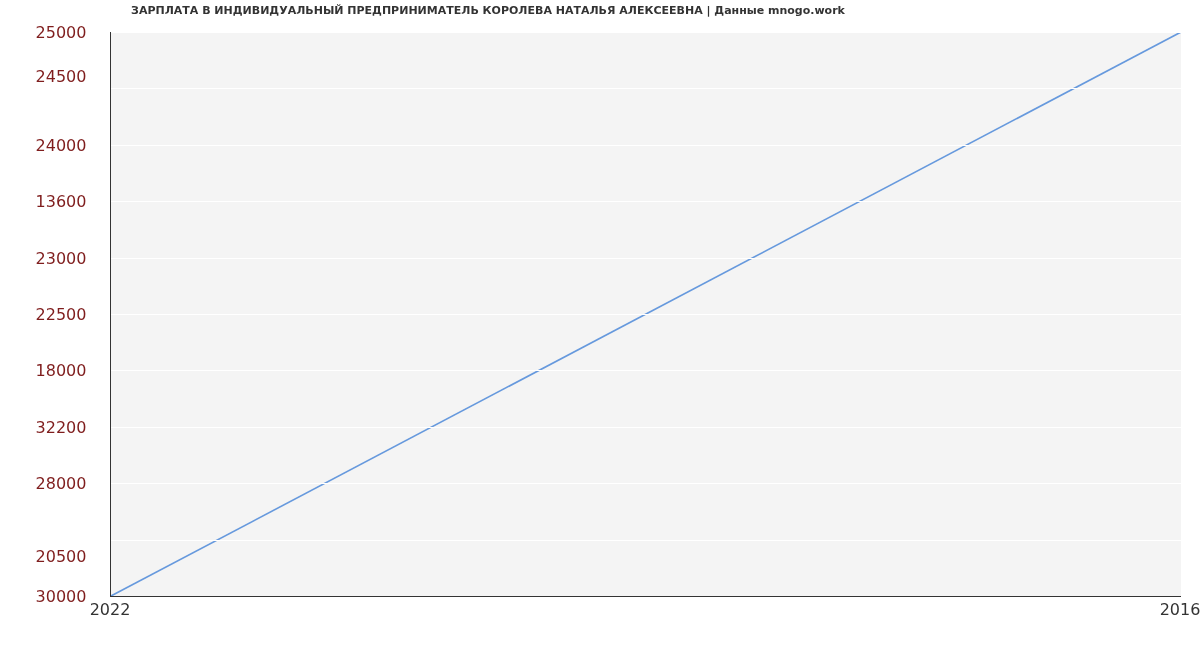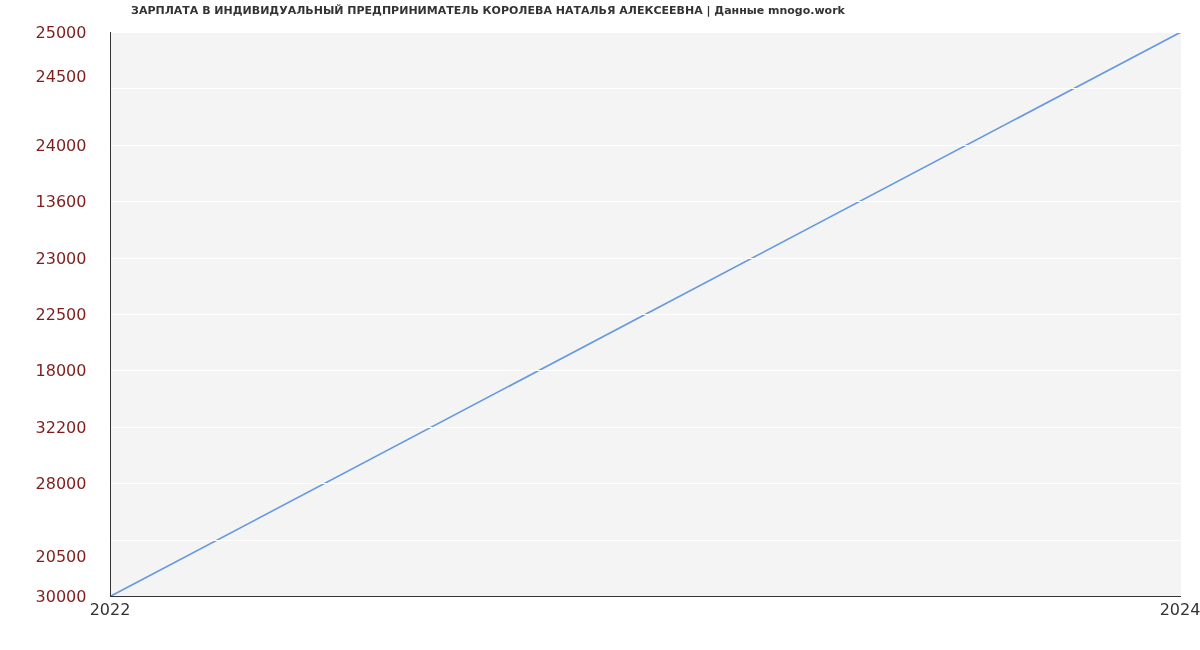--- a/index.html
+++ b/index.html
@@ -95,14 +95,14 @@
     <div class="y-tick" style="top: 483.2px;">28000</div>
     <div class="y-tick" style="top: 426.8px;">32200</div>
     <div class="y-tick" style="top: 370.4px;">18000</div>
     <div class="y-tick" style="top: 314px;">22500</div>
     <div class="y-tick" style="top: 257.6px;">23000</div>
     <div class="y-tick" style="top: 201.2px;">13600</div>
     <div class="y-tick" style="top: 144.8px;">24000</div>
     <div class="y-tick" style="top: 76px;">24500</div>
     <div class="y-tick" style="top: 32px;">25000</div>
     <div class="x-tick" style="left: 110px;">2022</div>
-    <div class="x-tick" style="left: 1180px;">2024</div>
+    <div class="x-tick" style="left: 1180px;">2016</div>
   </div>
 
 </body></html>

